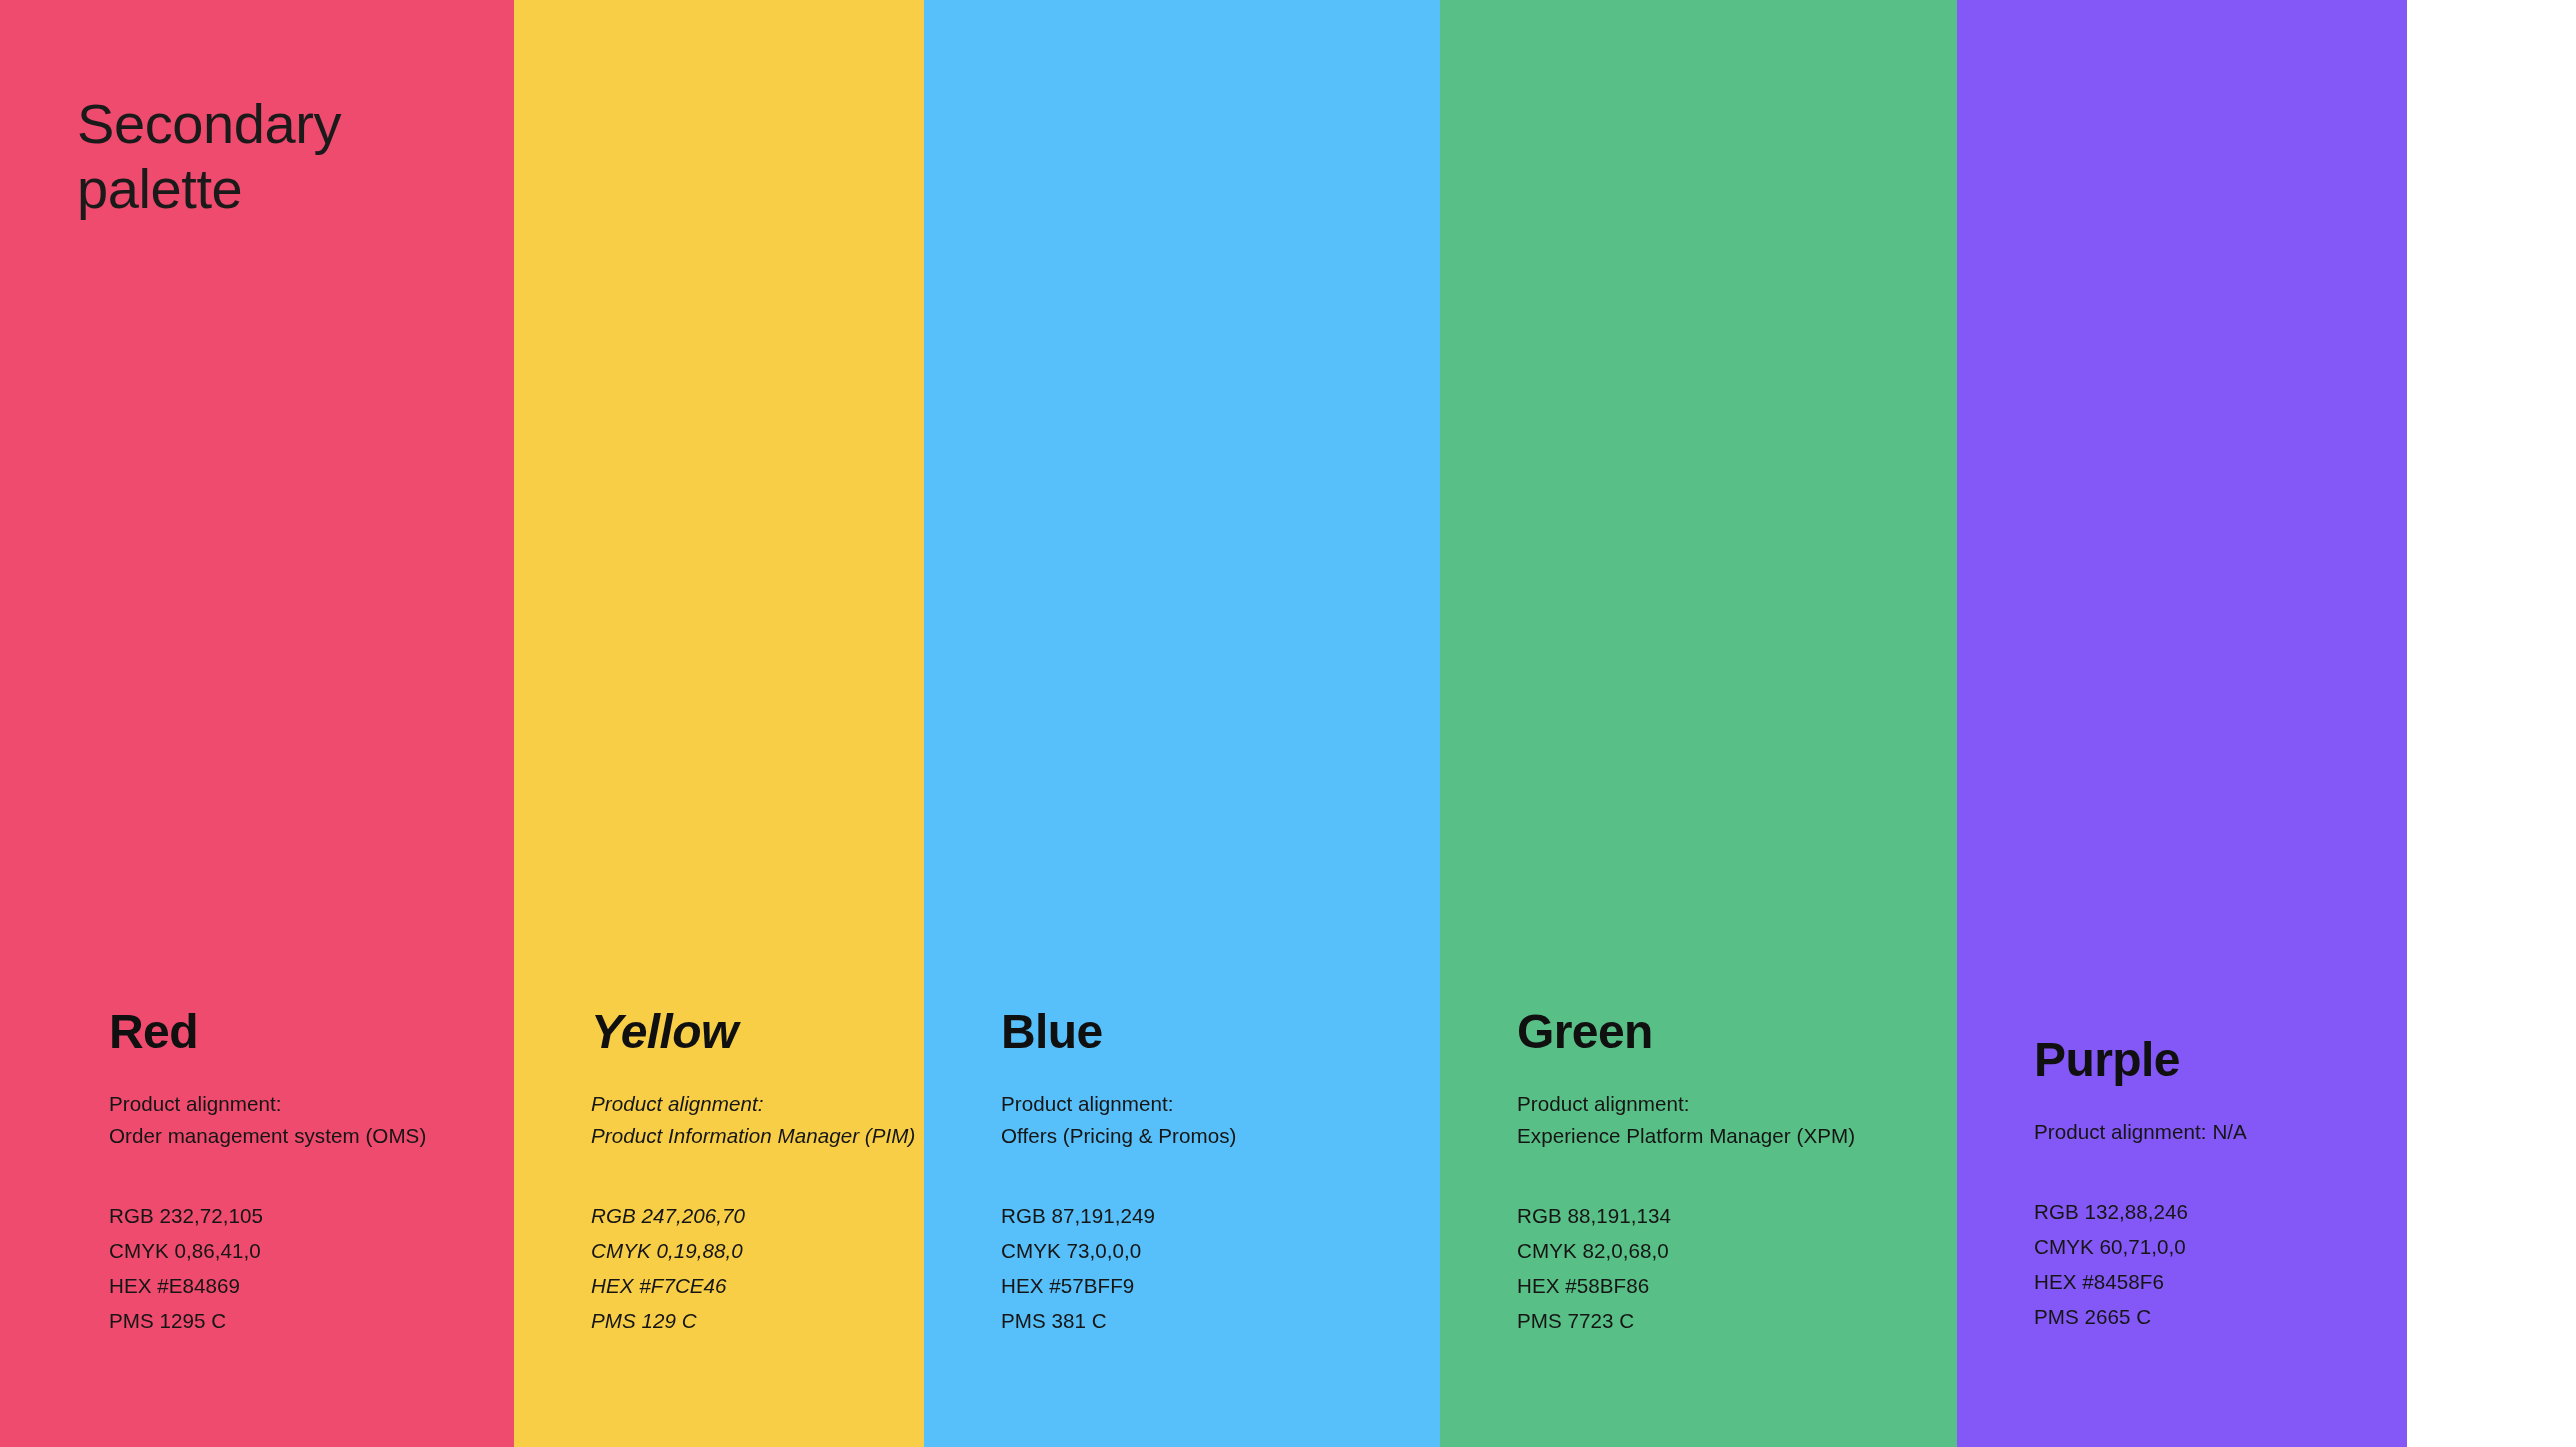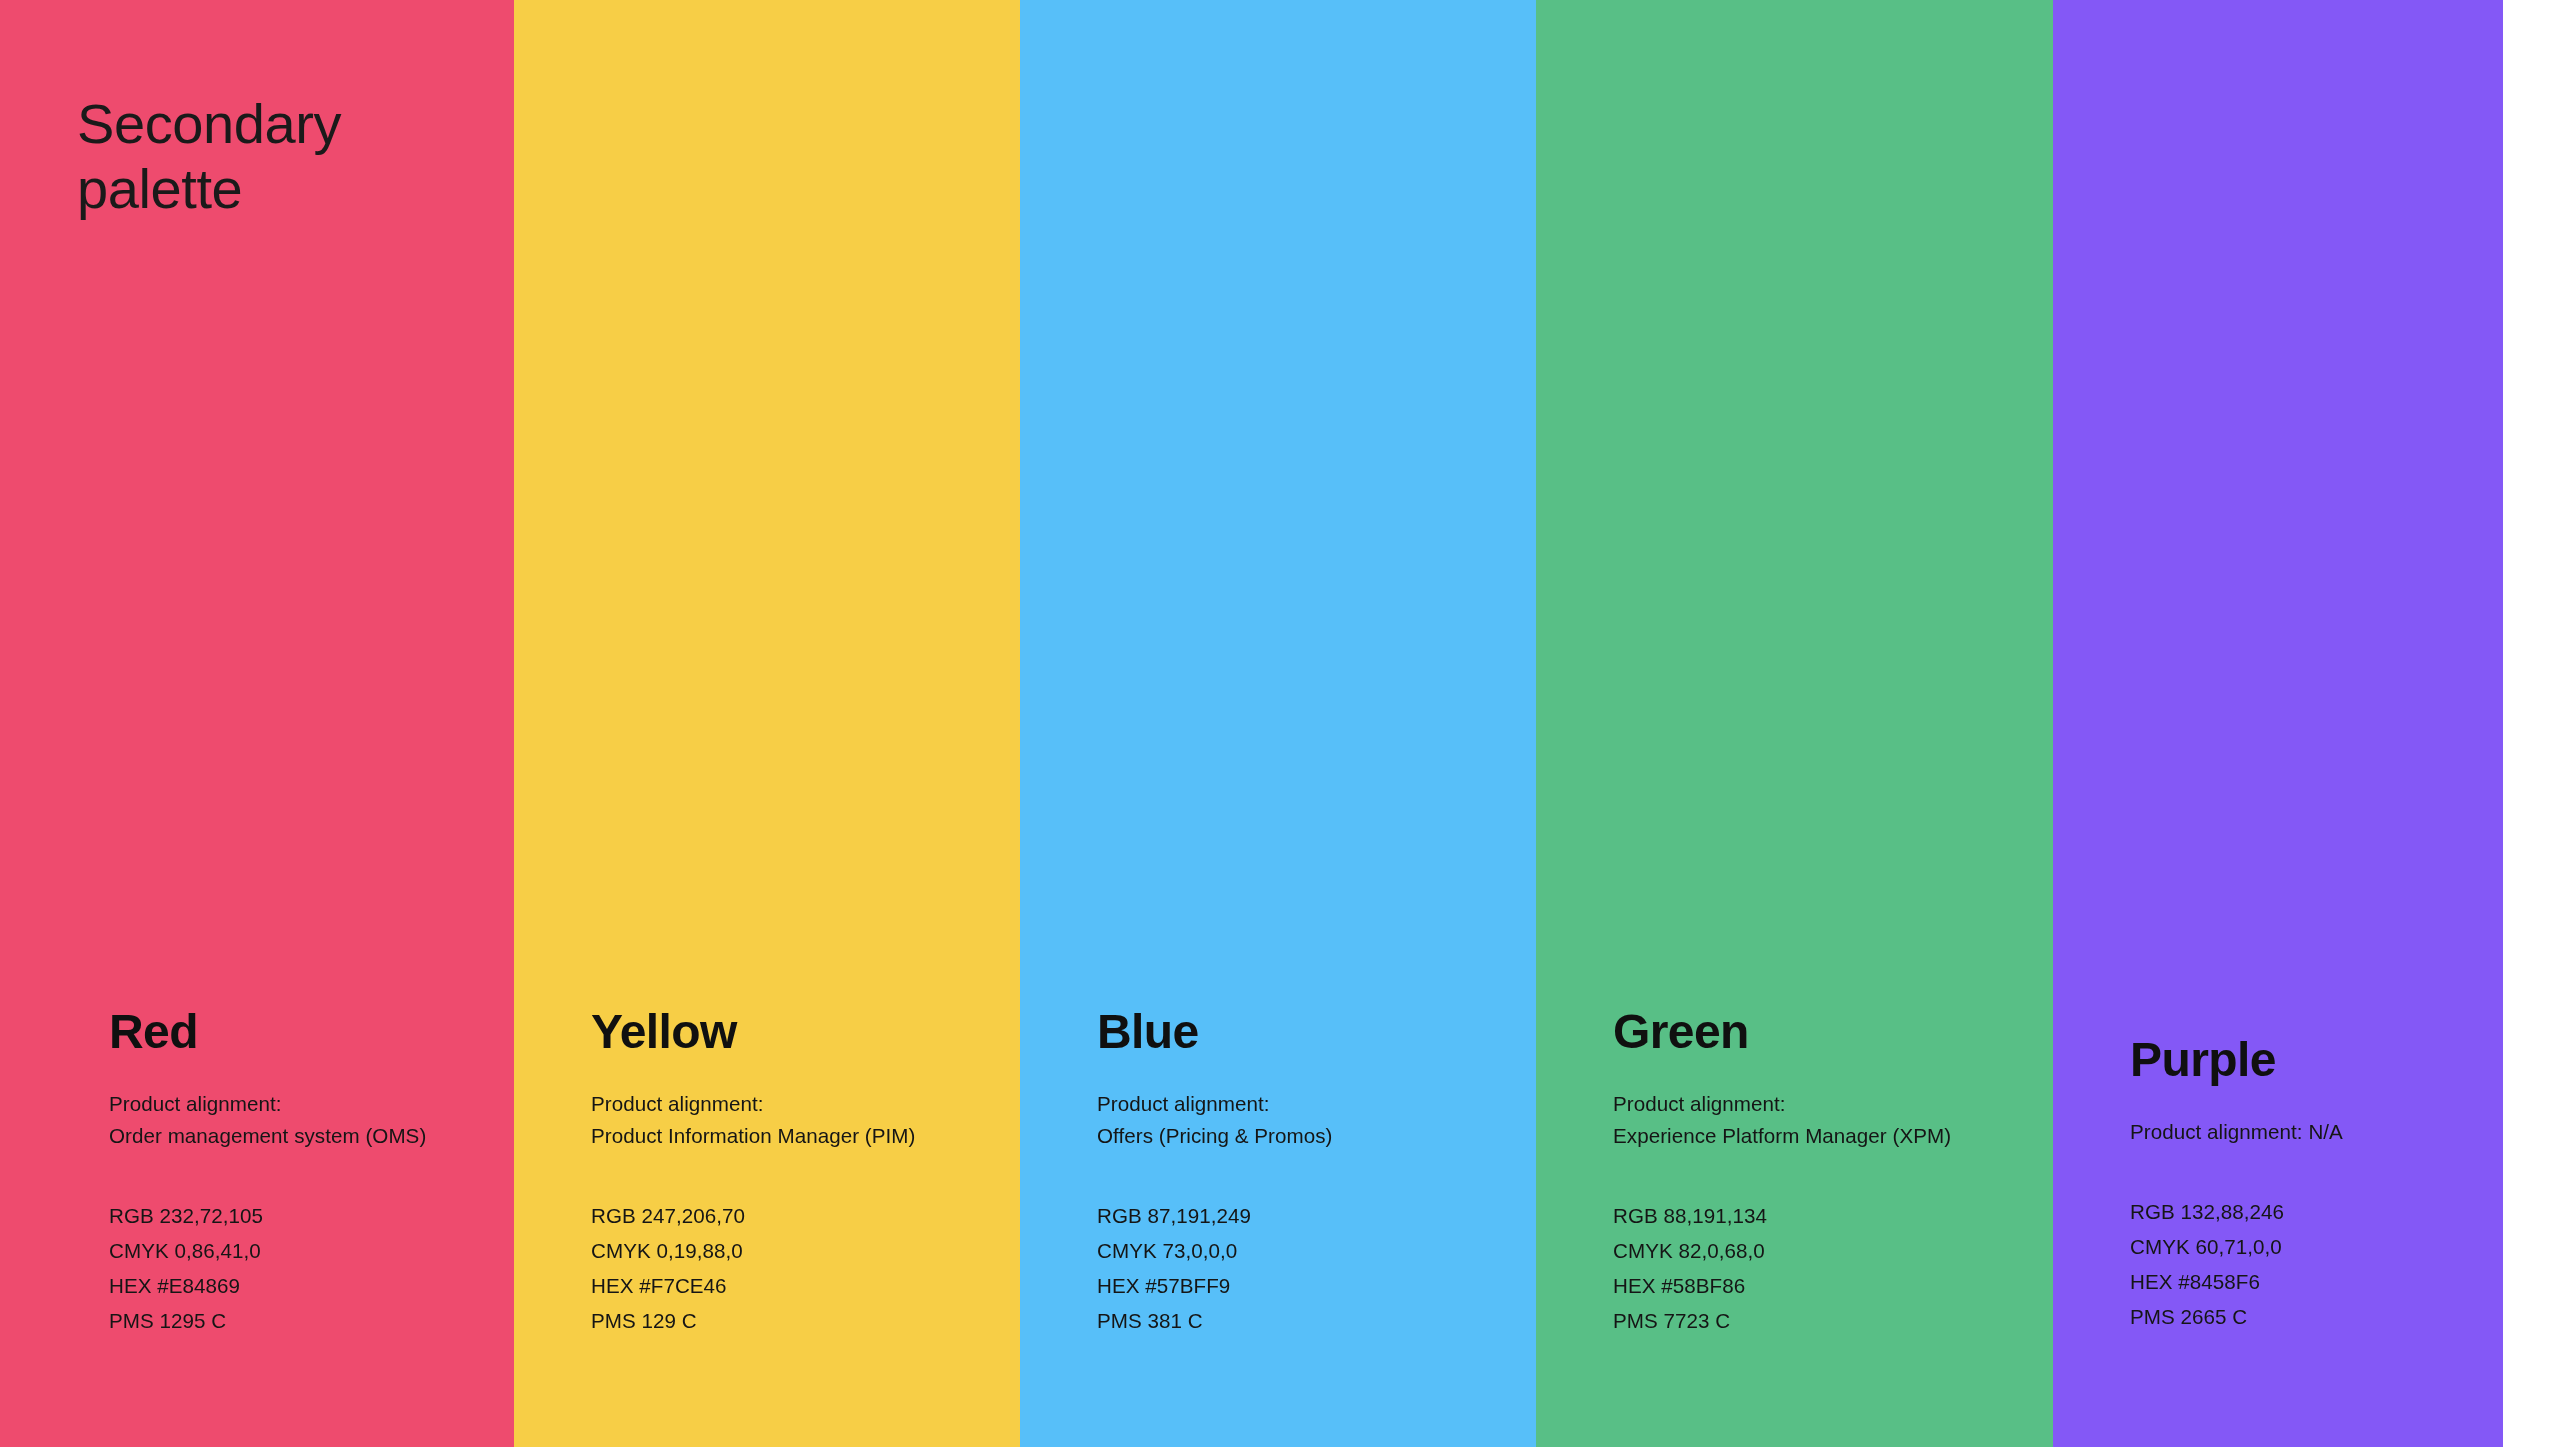--- a/index.html
+++ b/index.html
@@ -23,21 +23,21 @@
   .swatch {
     position: relative;
     height: 100%;
     display: flex;
     flex-direction: column;
     justify-content: flex-end;
     overflow: hidden;
   }
   
   .sw-red    { width: 514px; padding-left: 32px; }
-  .sw-yellow { width: 506px; }
+  .sw-yellow { width: 410px; font-style: italic; }
   .sw-blue   { width: 516px; }
   .sw-green  { width: 517px; }
   .sw-purple { width: 450px; }
 
   .headline {
     position: absolute;
     top: 92px;
     left: 77px;
     font-size: 56px;
     line-height: 1.16;

